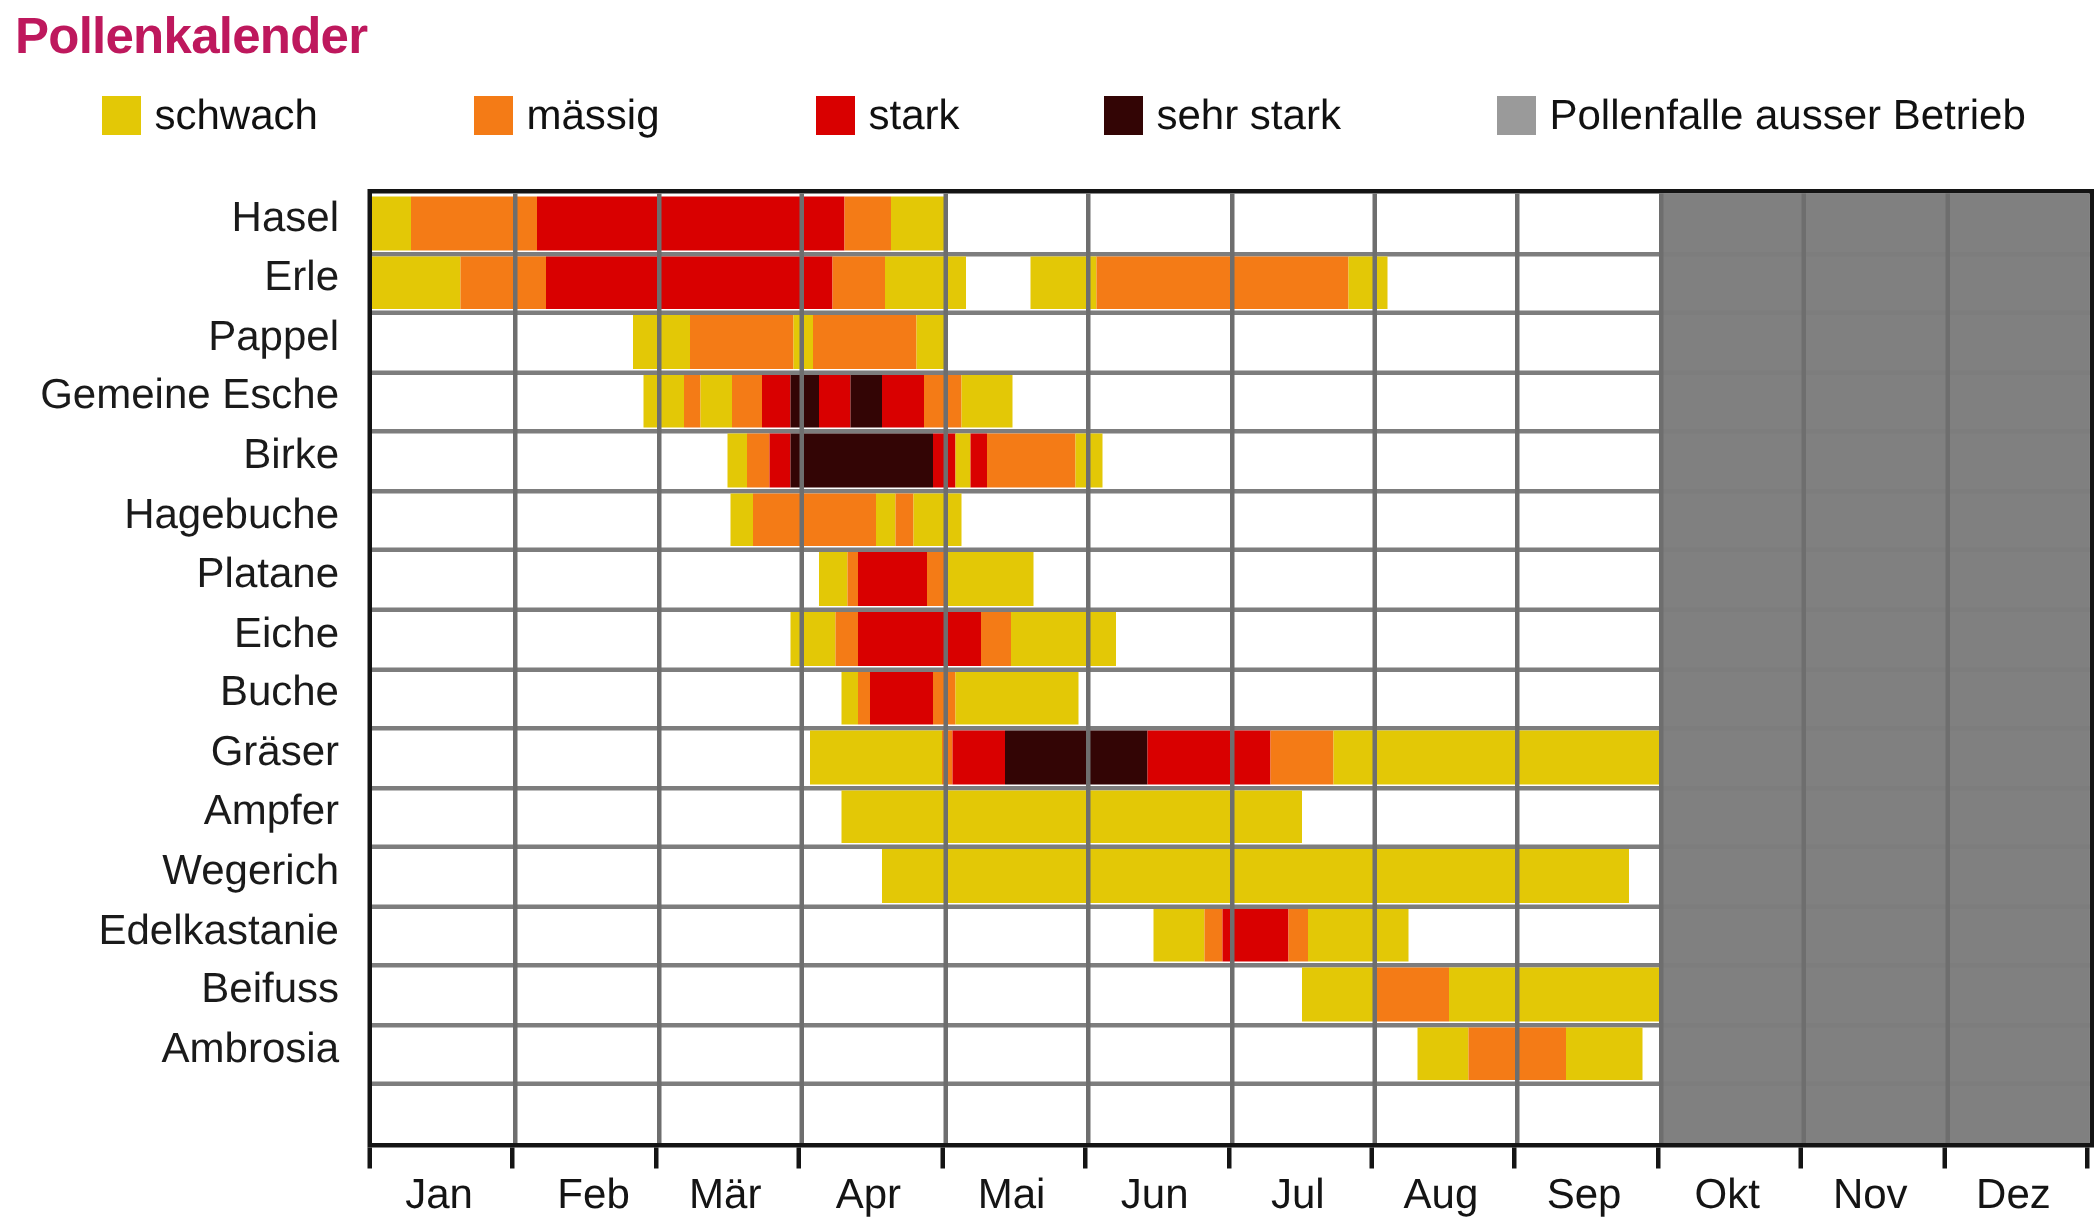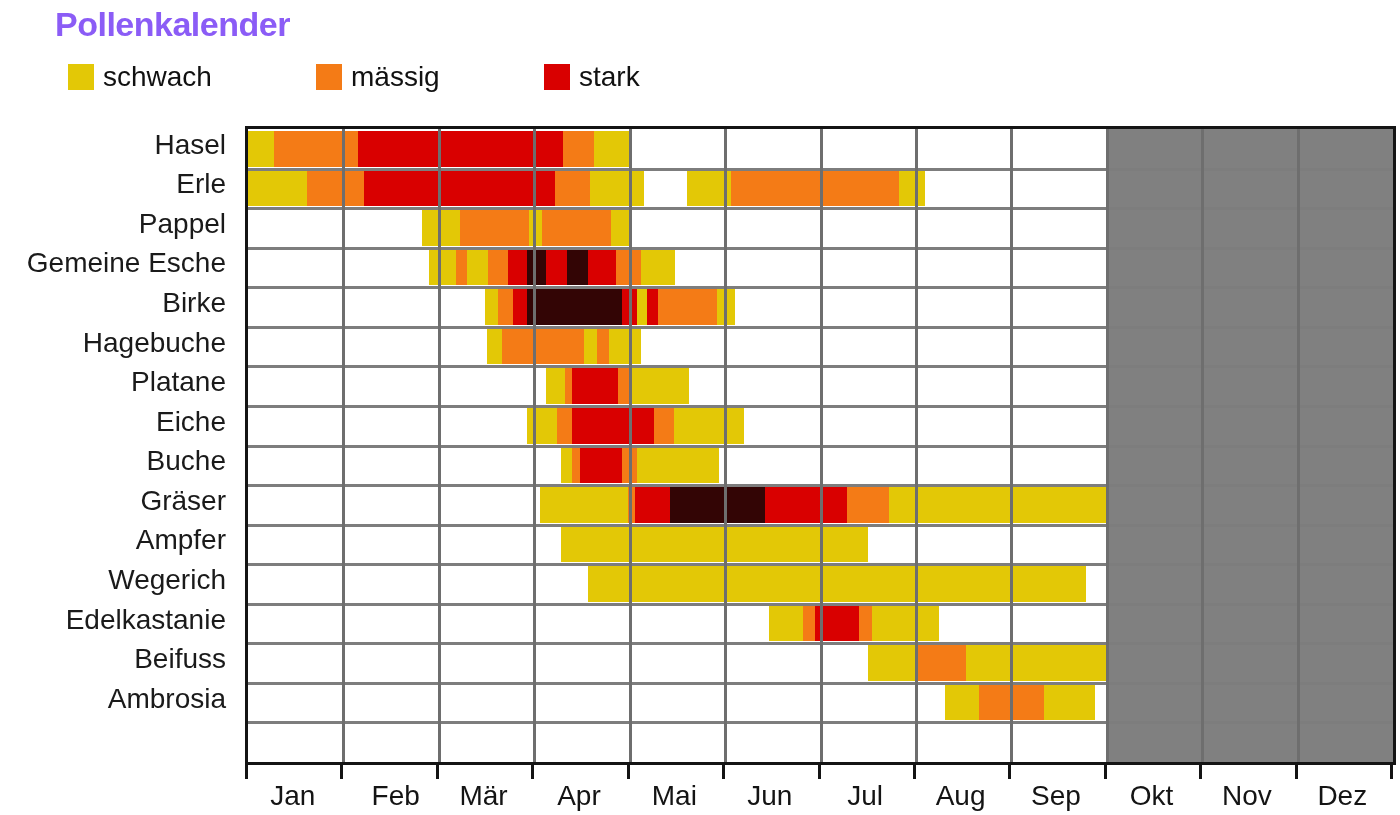--- a/index.html
+++ b/index.html
@@ -5,23 +5,22 @@
   html,body{margin:0;padding:0;}
   body{
     width:1400px;height:815px;
     background:#ffffff;
     font-family:"Liberation Sans", sans-serif;
     overflow:hidden;
     position:relative;
   }
   #title{
     position:absolute;left:10px;top:5px;
-    font-size:34px;font-weight:bold;color:#8b5cf6;
+    font-size:34px;font-weight:bold;color:#be185d;
     letter-spacing:-0.5px;
-    margin-left:45px;
   }
   #legend{
     position:absolute;left:28px;top:60px;
     width:1372px;height:36px;margin-left:40px;
   }
   .legend-item{
     position:absolute;top:0;height:34px;
     display:flex;align-items:center;gap:9px;
     white-space:nowrap;
   }
@@ -83,20 +82,28 @@
       <span class="legend-swatch" style="background: rgb(227, 200, 6);"></span>
       <span class="legend-label">schwach</span>
     </div>
     <div class="legend-item" style="left: 248px;">
       <span class="legend-swatch" style="background: rgb(244, 123, 22);"></span>
       <span class="legend-label">mässig</span>
     </div>
     <div class="legend-item" style="left: 476px; justify-content: flex-end;">
       <span class="legend-swatch" style="background: rgb(217, 0, 0);"></span>
       <span class="legend-label">stark</span>
+    </div>
+    <div class="legend-item" style="left: 668px;">
+      <span class="legend-swatch" style="background: rgb(51, 5, 5);"></span>
+      <span class="legend-label">sehr stark</span>
+    </div>
+    <div class="legend-item" style="left: 930px;">
+      <span class="legend-swatch" style="background: rgb(154, 154, 154);"></span>
+      <span class="legend-label">Pollenfalle ausser Betrieb</span>
     </div>
   </div>
 
 <div id="rowlabels">
     <div class="rowlabel" style="top: 4.78125px;">Hasel</div>
     <div class="rowlabel" style="top: 44.3438px;">Erle</div>
     <div class="rowlabel" style="top: 83.9062px;">Pappel</div>
     <div class="rowlabel" style="top: 123.469px;">Gemeine Esche</div>
     <div class="rowlabel" style="top: 163.031px;">Birke</div>
     <div class="rowlabel" style="top: 202.594px;">Hagebuche</div>

